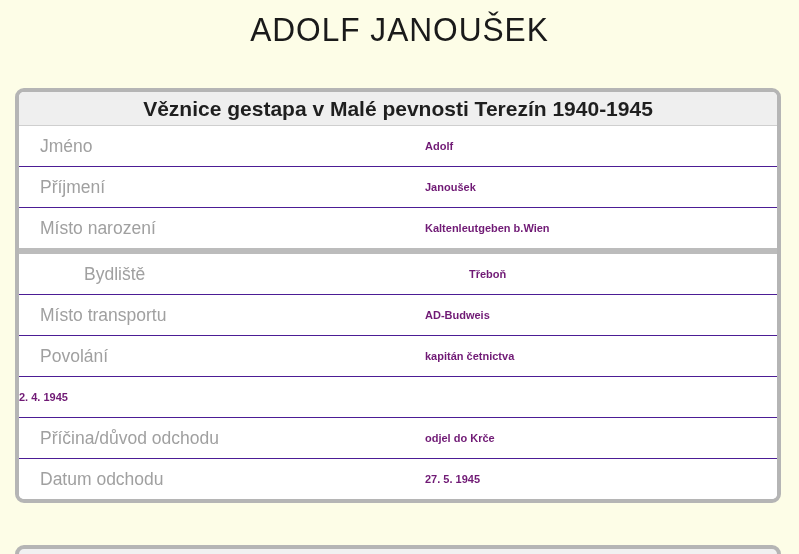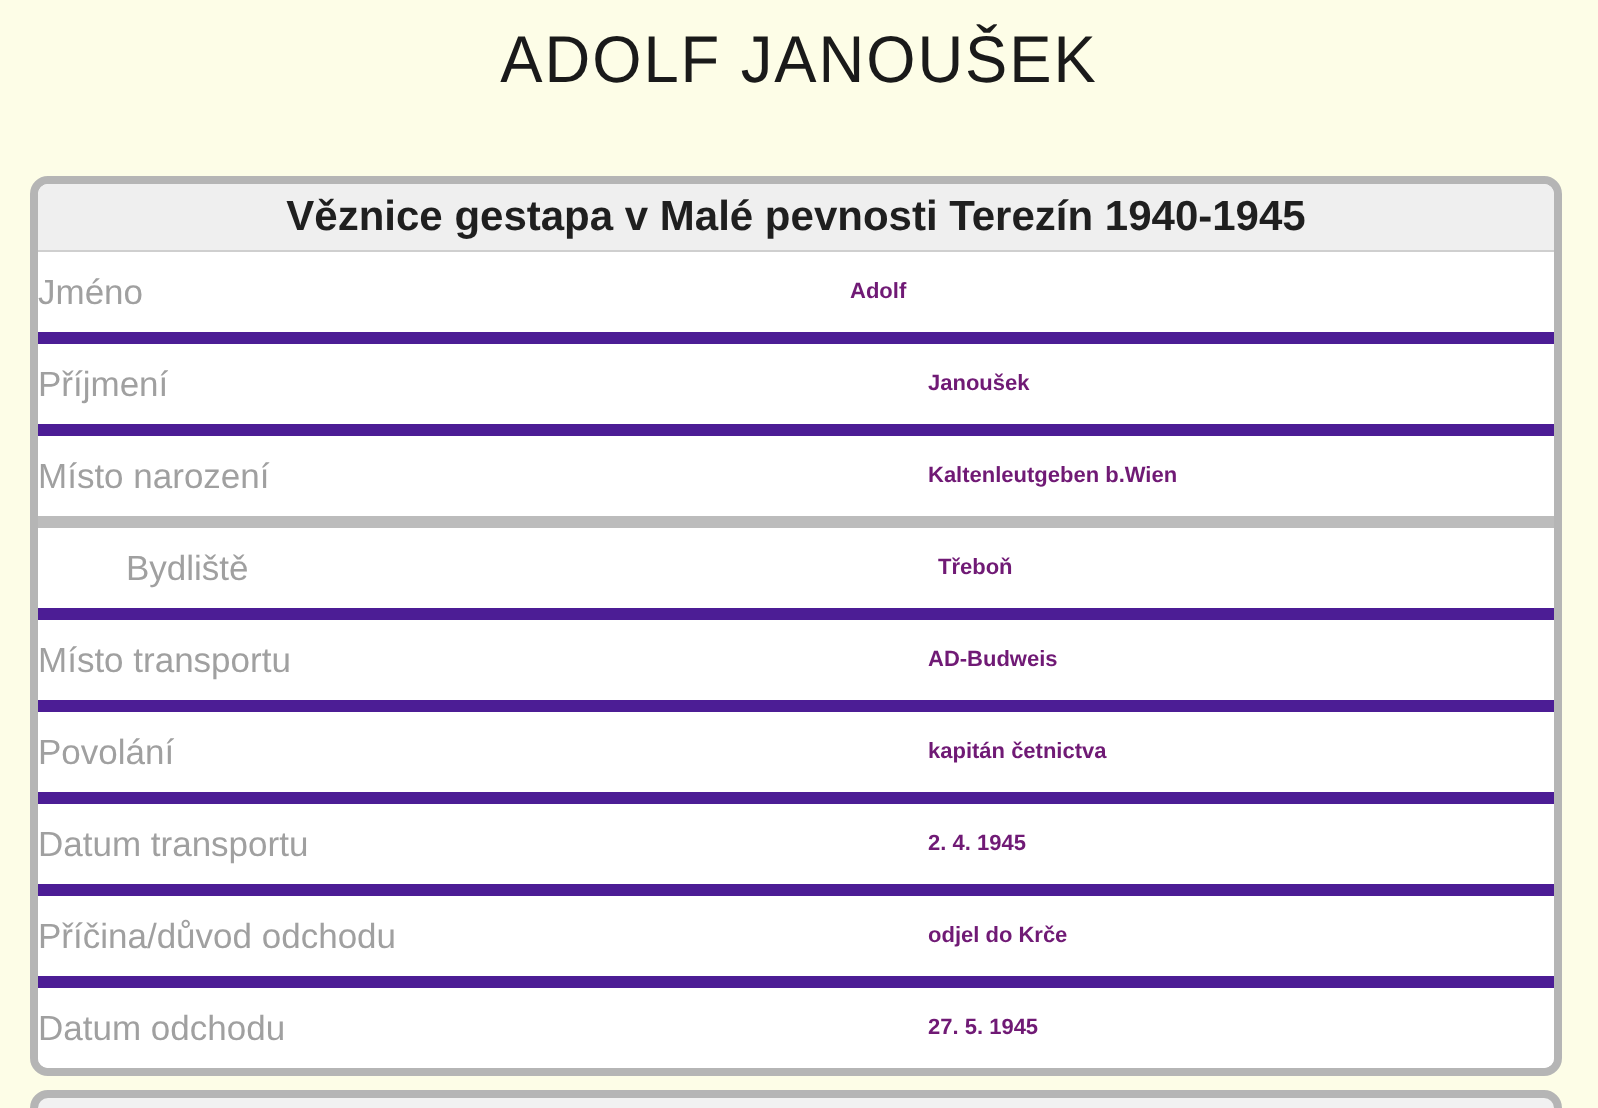--- a/index.html
+++ b/index.html
@@ -45,26 +45,26 @@
     font-size: 21px;
     color: #1f1f1f;
   }
   .row {
     display: flex;
     align-items: center;
     height: 40px;
     background: #ffffff;
   }
   .row + .row {
-    border-top: 6px solid #4c1d95;
-    gap: 39px;
+    border-top: 1px solid #4c1d95;
   }
   .row-label {
     box-sizing: border-box;
     width: 406px;
+    padding-left: 21px;
     font-size: 17.5px;
     color: #a0a0a0;
     white-space: nowrap;
     overflow: hidden;
   }
   .row-value {
     font-size: 11px;
     font-weight: bold;
     color: #701a75;
     white-space: nowrap;
@@ -121,21 +121,20 @@
   </div>
   <div class="row">
     <div class="row-label">Místo transportu</div>
     <div class="row-value">AD-Budweis</div>
   </div>
   <div class="row">
     <div class="row-label">Povolání</div>
     <div class="row-value">kapitán četnictva</div>
   </div>
   <div class="row">
-    <div class="row-label">Datum transportu</div>
     <div class="row-value">2. 4. 1945</div>
   </div>
   <div class="row">
     <div class="row-label">Příčina/důvod odchodu</div>
     <div class="row-value">odjel do Krče</div>
   </div>
   <div class="row">
     <div class="row-label">Datum odchodu</div>
     <div class="row-value">27. 5. 1945</div>
   </div>

